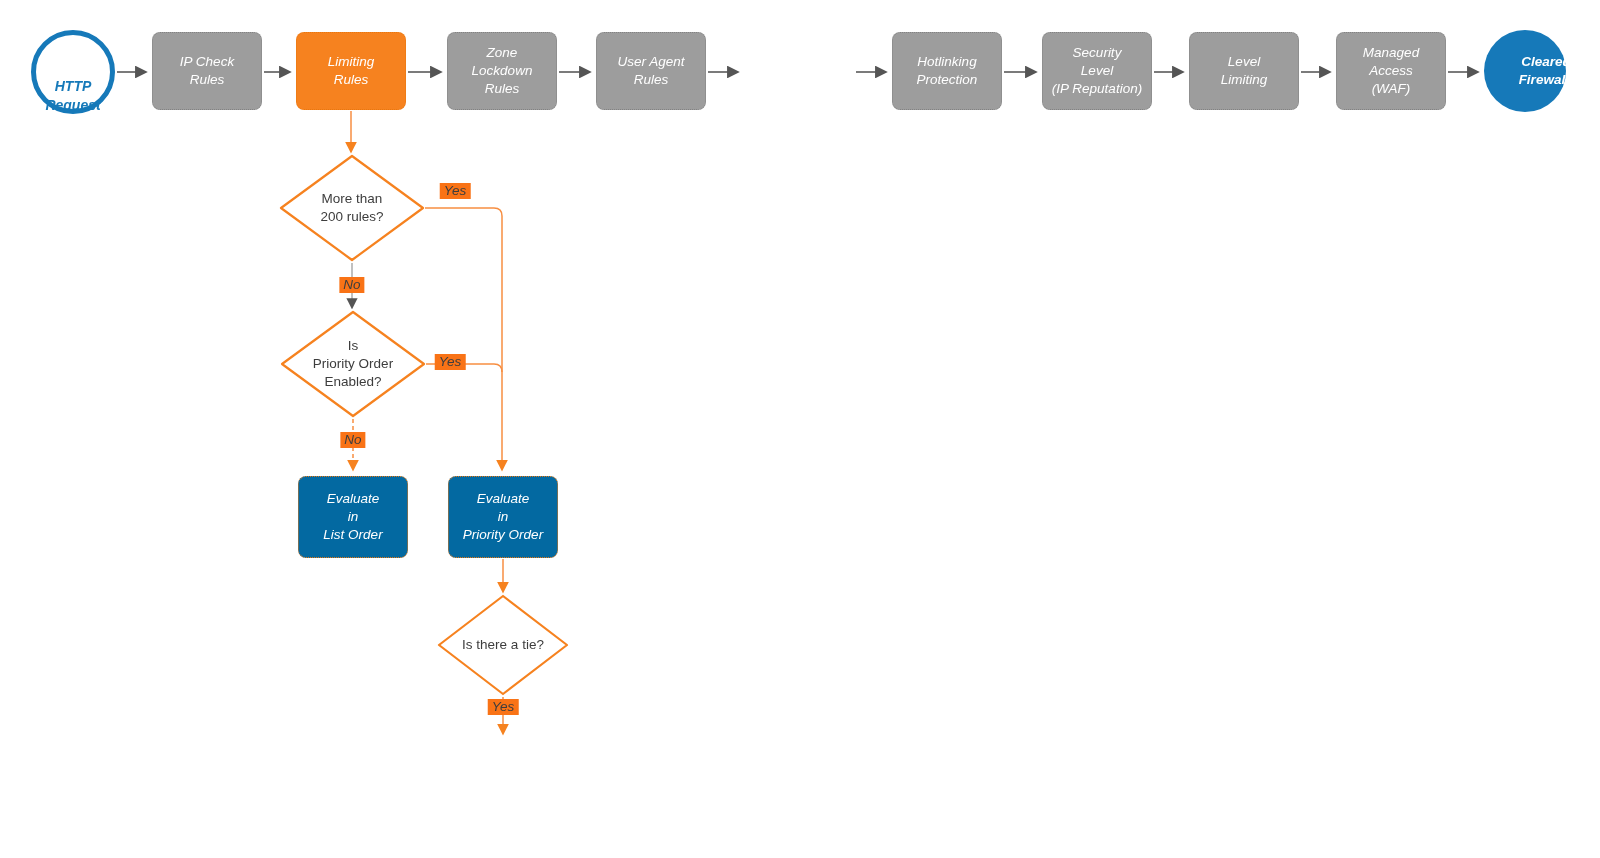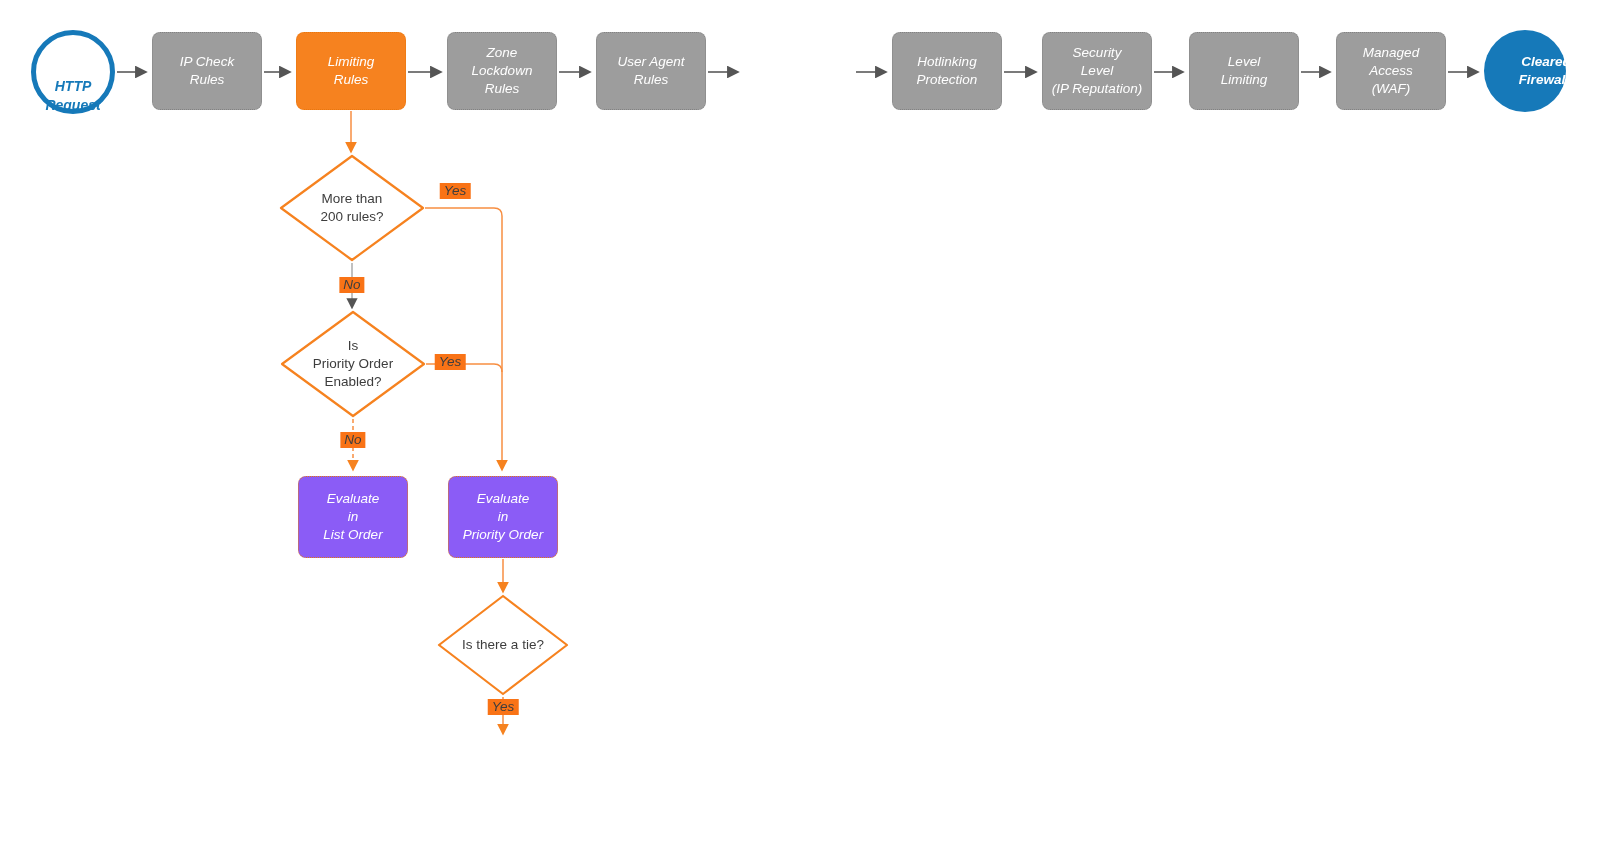--- a/index.html
+++ b/index.html
@@ -9,21 +9,21 @@
   }
   #wires{position:absolute;left:0;top:0;width:1600px;height:858px;}
 
   .node{position:absolute;display:flex;align-items:center;justify-content:center;text-align:center;box-sizing:border-box;}
   .lbl{white-space:pre-line;font-size:13.5px;line-height:18px;color:#ffffff;font-style:italic;width:100%;}
 
   .stage{width:110px;height:78px;border-radius:8px;}
   .stage.gray{background:#9d9d9d;border:1px dotted #828282;}
   .stage.orange{background:#f6821f;border:1px dotted #e8770f;}
 
-  .action{width:110px;height:82px;border-radius:8px;background:#8b5cf6;border:1px dotted #e8770f;}
+  .action{width:110px;height:82px;border-radius:8px;background:#0369a1;border:1px dotted #e8770f;}
 
   .circle{border-radius:50%;}
   .circle .lbl{font-weight:bold;}
   .circle.start{width:84px;height:84px;background:#ffffff;border:5px solid #1679b9;}
   .circle.start .lbl{color:#1679b9;font-size:14px;line-height:19px;margin-top:48px;}
   .circle.end{width:82px;height:82px;background:#1679b9;}
   .circle.end .lbl{font-size:13.5px;line-height:18px;margin-left:42px;}
 
   .decision{background:transparent;}
   .decision svg{position:absolute;left:0;top:0;width:100%;height:100%;}

